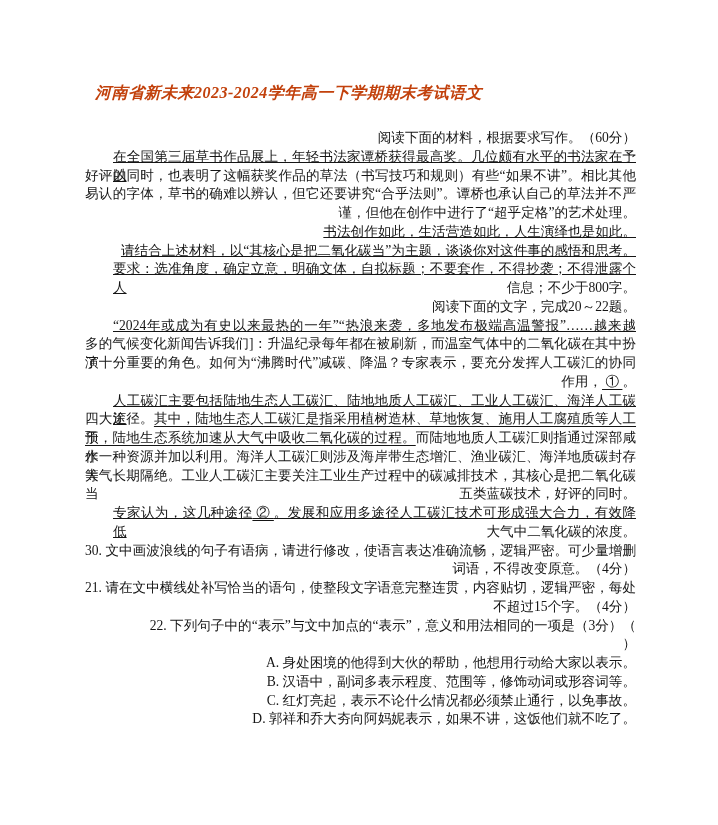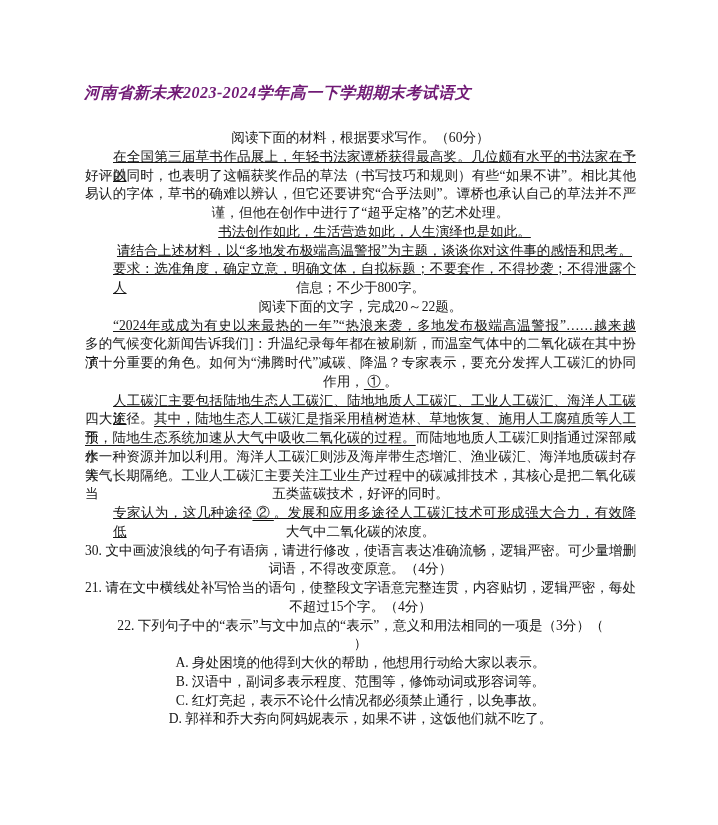--- a/index.html
+++ b/index.html
@@ -11,43 +11,43 @@
     position: relative;
     width: 718px;
     height: 825px;
     background: #ffffff;
     overflow: hidden;
     font-family: "Liberation Serif", "DejaVu Serif", serif;
     color: #151515;
   }
   .title {
     position: absolute;
-    left: 84px;
+    left: 95px;
     top: 83px;
     margin: 0;
     font-size: 16px;
     line-height: 20px;
     font-weight: bold;
     font-style: italic;
     letter-spacing: 0.5px;
     white-space: nowrap;
-    color: #701a75;
+    color: #c2410c;
   }
   .doc-body {
     position: absolute;
     left: 85px;
     top: 129px;
     width: 551px;
   }
   .line {
     font-size: 13.6px;
     line-height: 18.75px;
     height: 18.75px;
     white-space: nowrap;
-    text-align: center;
+    text-align: right;
   }
   .line.fill {
     white-space: normal;
     text-align: justify;
     text-align-last: justify;
     text-justify: inter-character;
   }
   .line.ind2 {
     padding-left: 28px;
     text-decoration: underline;
@@ -64,21 +64,21 @@
 
 <div class="page">
   <h1 class="title">河南省新未来2023-2024学年高一下学期期末考试语文</h1>
   <div class="doc-body">
       <div class="line"><span class="seg">阅读下面的材料，根据要求写作。（60分）</span></div>
       <div class="line ind2 fill"><span class="seg">在全国第三届草书作品展上，年轻书法家谭桥获得最高奖。几位颇有水平的书法家在予以</span></div>
       <div class="line fill"><span class="seg">好评的同时，也表明了这幅获奖作品的草法（书写技巧和规则）有些“如果不讲”。相比其他</span></div>
       <div class="line fill"><span class="seg">易认的字体，草书的确难以辨认，但它还要讲究“合乎法则”。谭桥也承认自己的草法并不严</span></div>
       <div class="line"><span class="seg">谨，但他在创作中进行了“超乎定格”的艺术处理。</span></div>
       <div class="line ind2"><span class="seg">书法创作如此，生活营造如此，人生演绎也是如此。</span></div>
-      <div class="line ind2"><span class="seg">请结合上述材料，以“多地发布极端高温警报”为主题，谈谈你对这件事的感悟和思考。</span></div>
+      <div class="line ind2"><span class="seg">请结合上述材料，以“其核心是把二氧化碳当”为主题，谈谈你对这件事的感悟和思考。</span></div>
       <div class="line ind2 fill"><span class="seg">要求：选准角度，确定立意，明确文体，自拟标题；不要套作，不得抄袭；不得泄露个人</span></div>
       <div class="line"><span class="seg">信息；不少于800字。</span></div>
       <div class="line"><span class="seg">阅读下面的文字，完成20～22题。</span></div>
       <div class="line ind2 fill"><span class="seg">“2024年或成为有史以来最热的一年”“热浪来袭，多地发布极端高温警报”……越来越</span></div>
       <div class="line fill"><span class="seg">多的气候变化新闻告诉我们]：升温纪录每年都在被刷新，而温室气体中的二氧化碳在其中扮演</span></div>
       <div class="line fill"><span class="seg">了十分重要的角色。如何为“沸腾时代”减碳、降温？专家表示，要充分发挥人工碳汇的协同</span></div>
       <div class="line"><span class="seg">作用，</span><span class="seg u">&nbsp;①&nbsp;</span><span class="seg">。</span></div>
       <div class="line ind2 fill"><span class="seg">人工碳汇主要包括陆地生态人工碳汇、陆地地质人工碳汇、工业人工碳汇、海洋人工碳汇</span></div>
       <div class="line fill"><span class="seg">四大途径。</span><span class="seg u">其中，陆地生态人工碳汇是指采用植树造林、草地恢复、施用人工腐殖质等人工干</span></div>
       <div class="line fill"><span class="seg u">预，陆地生态系统加速从大气中吸收二氧化碳的过程。</span><span class="seg">而陆地地质人工碳汇则指通过深部咸水</span></div>

